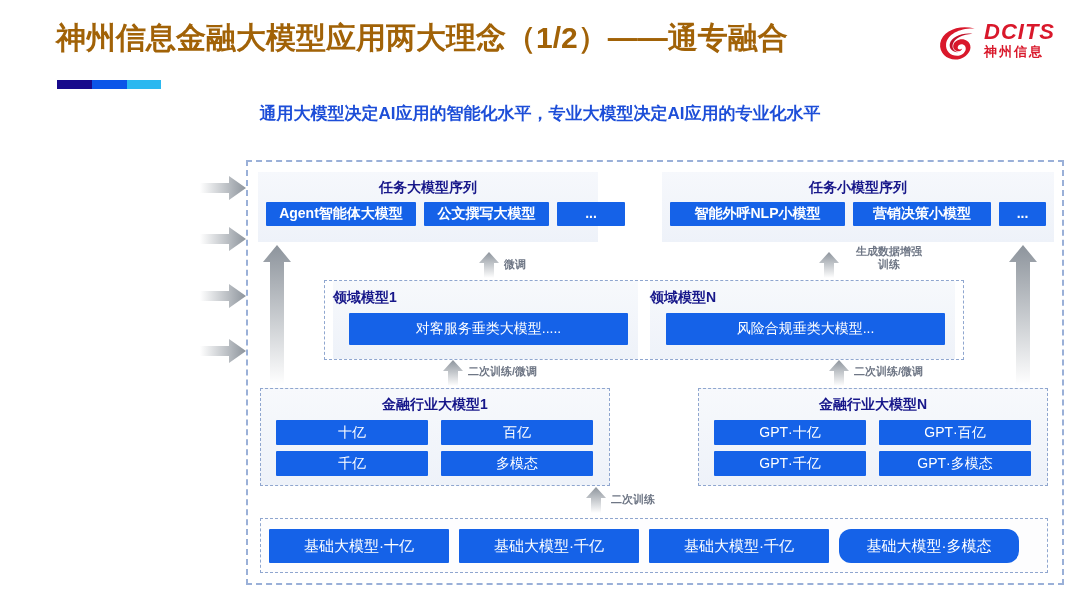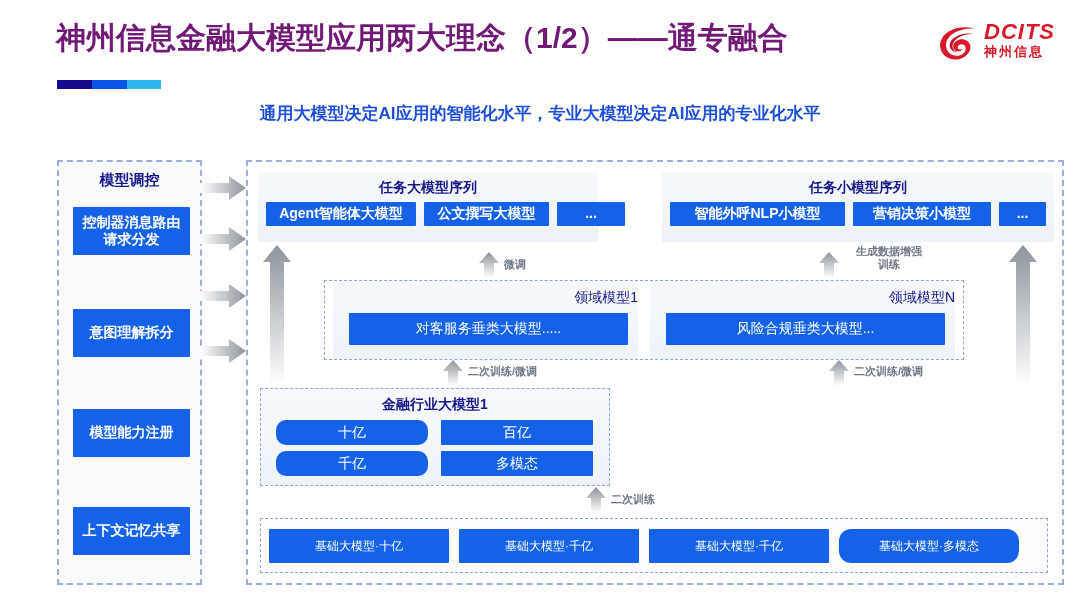--- a/index.html
+++ b/index.html
@@ -6,21 +6,21 @@
   body{
     width:1080px;height:608px;position:relative;overflow:hidden;
     font-family:"Liberation Sans","DejaVu Sans",sans-serif;
     color:#1a1a8c;
   }
   .slide{position:absolute;inset:0;background:#fff;}
 
   
   .title{
     position:absolute;left:56px;top:18px;
-    font-size:30px;font-weight:bold;color:#701a75;letter-spacing:0px;
+    font-size:30px;font-weight:bold;color:#a16207;letter-spacing:0px;
     white-space:nowrap;
   }
   .title-rule{position:absolute;left:57px;top:80px;width:104px;height:9px;display:flex;}
   .title-rule i{display:block;height:100%;}
   .tr1{width:34%;background:#180a8c;}
   .tr2{width:33%;background:#0b55e8;}
   .tr3{width:33%;background:#2bb8f0;}
 
   .subtitle{
     position:absolute;left:0;right:0;top:102px;text-align:center;
@@ -95,46 +95,46 @@
 
   
   .domain{
     position:absolute;left:324px;top:280px;width:640px;height:80px;
     border:1px dashed #8fa6cf;background:#fff;box-sizing:border-box;
   }
   .dom-cell{position:absolute;top:0;width:305px;height:100%;
             background:linear-gradient(180deg,#f7f9fc 0%,#eef2f9 100%);}
   .dom-l{left:8px;}
   .dom-r{left:325px;}
-  .dom-h{position:absolute;left:0;right:0;top:8px;text-align:right;
-         font-size:14px;font-weight:normal;color:#17178a;}
+  .dom-h{position:absolute;left:0;right:0;top:8px;text-align:left;
+         font-size:14px;font-weight:bold;color:#17178a;}
   .dom-cell .chip{position:absolute;left:16px;right:10px;top:32px;height:32px;font-size:14px;font-weight:normal;}
 
   
   .fin{
     position:absolute;top:388px;height:98px;
     border:1px dashed #8fa6cf;box-sizing:border-box;
     background:linear-gradient(180deg,#f7f9fc 0%,#eef2f9 100%);
   }
   .fin-l{left:260px;width:350px;}
   .fin-r{left:698px;width:350px;}
   .fin-h{position:absolute;left:0;right:0;top:7px;text-align:center;
          font-size:14px;font-weight:bold;color:#17178a;}
   .fin .chip{position:absolute;height:25px;width:152px;font-size:14px;font-weight:normal;}
   .fg-r1{top:31px;}
   .fg-r2{top:62px;}
-  .fg-c1{left:15px;border-radius:10px;}
+  .fg-c1{left:15px;}
   .fg-c2{left:180px;}
 
   
   .base{
     position:absolute;left:260px;top:518px;width:788px;height:55px;
     border:1px dashed #8fa6cf;background:#fdfdfe;box-sizing:border-box;
   }
-  .base .chip{position:absolute;top:10px;height:34px;width:180px;font-size:12px;font-weight:normal;}
+  .base .chip{position:absolute;top:10px;height:34px;width:180px;font-size:15px;font-weight:normal;}
   .b1{left:8px;}
   .b2{left:198px;}
   .b3{left:388px;}
   .b4{left:578px;border-radius:12px;}
 
   
   .arrow-u{position:absolute;}
   .flow-label{
     position:absolute;font-size:11px;font-weight:bold;color:#6e7685;
     white-space:nowrap;line-height:1.18;
@@ -160,27 +160,20 @@
     <svg class="logo-mark" viewBox="0 0 60 54">
       <path d="M50 6 C30 0 6 8 3 26 C1 40 14 50 27 48 C38 46 46 37 44 29 C42 21 32 18 25 23 C20 26 19 33 24 36 C27 38 32 37 33 33 C30 36 26 34 27 31 C28 27 34 26 37 30 C40 35 35 42 28 43 C18 44 10 37 11 27 C13 13 31 5 50 6 Z" fill="#d9182b"></path>
       <path d="M47 13 C33 11 18 17 16 27 C15 34 21 39 28 38 C22 37 19 33 20 28 C22 19 34 14 47 13 Z" fill="#c0122a"></path>
     </svg>
     <div class="logo-txt">
       <div class="logo-dcits">DCITS</div>
       <div class="logo-cn">神州信息</div>
     </div>
   </div>
 
-  <div class="sidebar">
-    <div class="sidebar-title">模型调控</div>
-    <div class="chip sb-chip sb1">控制器消息路由请求分发</div>
-    <div class="chip sb-chip sb2">意图理解拆分</div>
-    <div class="chip sb-chip sb3">模型能力注册</div>
-    <div class="chip sb-chip sb4">上下文记忆共享</div>
-  </div>
 
   <svg class="arrow-r" style="left:200px;top:175px;" viewBox="0 0 46 26">
     <defs>
         <linearGradient id="gr" x1="0" y1="0" x2="1" y2="0">
       <stop offset="0" stop-color="#ffffff"></stop>
           <stop offset="1" stop-color="#8d949c"></stop>
         </linearGradient>
       </defs>
     <path d="M0 8 L29 8 L29 1 L46 13 L29 25 L29 18 L0 18 Z" fill="url(#gr)"></path>
   </svg>
@@ -258,20 +251,27 @@
   <div class="flow-label" style="left:854px;top:365px;">二次训练/微调</div>
 
   <div class="fin fin-l">
     <div class="fin-h">金融行业大模型1</div>
     <div class="chip fg-r1 fg-c1">十亿</div>
     <div class="chip fg-r1 fg-c2">百亿</div>
     <div class="chip fg-r2 fg-c1">千亿</div>
     <div class="chip fg-r2 fg-c2">多模态</div>
   </div>
 
+  <div class="fin fin-r">
+    <div class="fin-h">金融行业大模型N</div>
+    <div class="chip fg-r1 fg-c1">GPT·十亿</div>
+    <div class="chip fg-r1 fg-c2">GPT·百亿</div>
+    <div class="chip fg-r2 fg-c1">GPT·千亿</div>
+    <div class="chip fg-r2 fg-c2">GPT·多模态</div>
+  </div>
 
   <svg class="arrow-u" style="left:585px;top:487px;width:22px;height:26px;" viewBox="0 0 22 26">
     <path d="M11 0 L21 11 L16 11 L16 26 L6 26 L6 11 L1 11 Z" fill="url(#gu)"></path>
   </svg>
   <div class="flow-label" style="left:611px;top:493px;">二次训练</div>
 
   <div class="base">
     <div class="chip b1">基础大模型·十亿</div>
     <div class="chip b2">基础大模型·千亿</div>
     <div class="chip b3">基础大模型·千亿</div>

